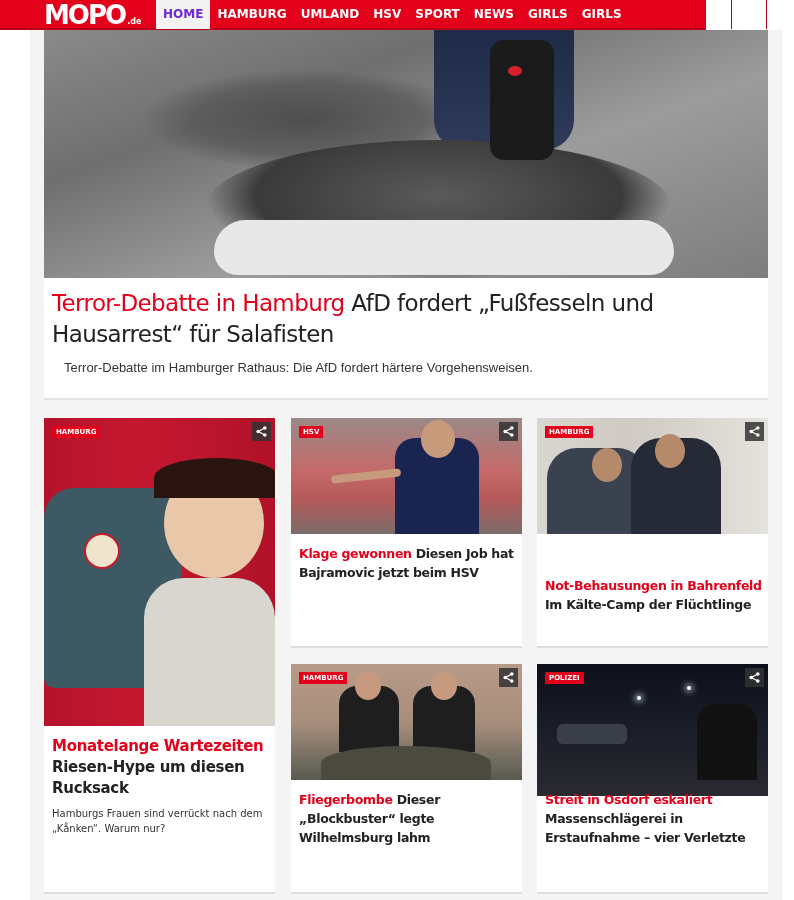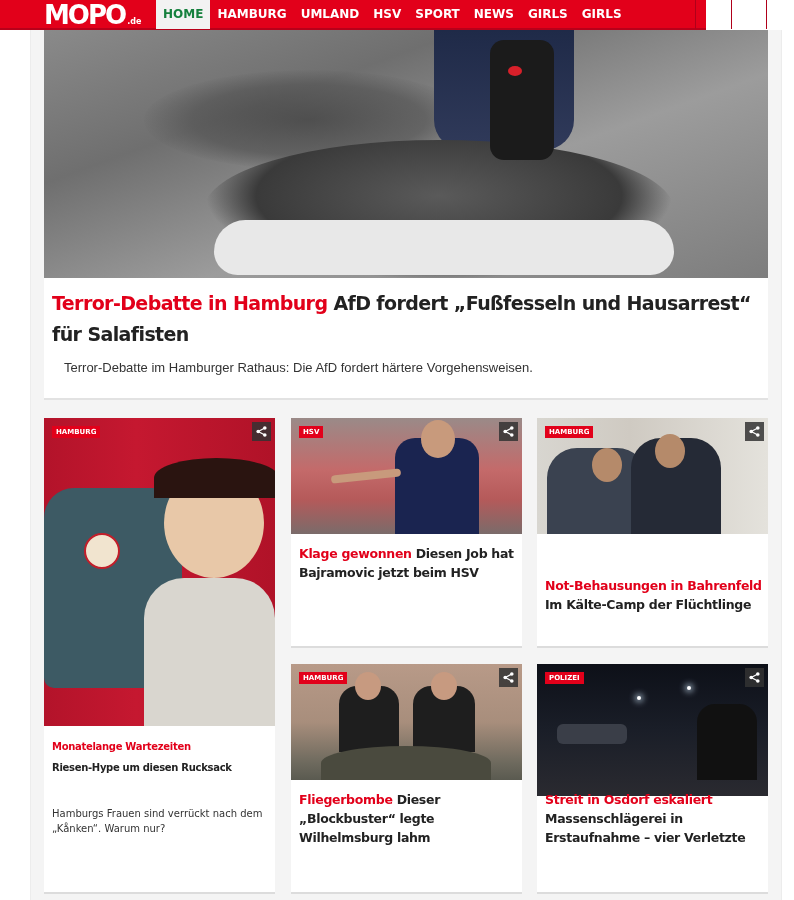--- a/index.html
+++ b/index.html
@@ -2,32 +2,32 @@
 <html><head>
 <meta charset="utf-8">
 <style>
   * { box-sizing: border-box; margin: 0; padding: 0; }
   html, body { width: 794px; height: 900px; overflow: hidden; background: #ffffff; font-family: "Liberation Sans", sans-serif; }
   .topbar { position: absolute; left: 0; top: 0; width: 706px; height: 30px; background: #e2001a; border-bottom: 2px solid #b8001a; }
   .logo { position: absolute; left: 44px; top: 1px; height: 28px; color: #fff; font-weight: 900; font-size: 26px; letter-spacing: -2px; font-family: "DejaVu Sans", sans-serif; line-height: 28px; }
   .logo small { font-size: 8px; letter-spacing: 0; font-weight: 700; margin-left: 2px; }
   .nav { position: absolute; left: 156px; top: 0; height: 30px; display: flex; }
   .nav-item { height: 29px; line-height: 29px; padding: 0 7px; color: #fff; font-weight: 700; font-size: 12px; font-family: "DejaVu Sans", sans-serif; letter-spacing: 0; cursor: pointer; }
-  .nav-item.active { background: #f2f2f2; color: #15803d; }
+  .nav-item.active { background: #f2f2f2; color: #6d28d9; }
   .icon-btn { position: absolute; top: 0; width: 36px; height: 29px; border-left: 1px solid #b0001a; display: flex; align-items: center; justify-content: center; }
   .page { position: absolute; left: 30px; top: 30px; width: 752px; height: 870px; background: #f4f4f4; border-left: 1px solid #ececec; border-right: 1px solid #ececec; }
   .hero { position: absolute; left: 44px; top: 30px; width: 724px; height: 370px; background: #fff; border-bottom: 2px solid #e2e2e2; }
   .hero-img { width: 724px; height: 248px; background: linear-gradient(160deg, #8a8a8a 0%, #6f6f6f 30%, #9c9c9c 60%, #7d7d7d 100%); position: relative; overflow: hidden; }
   .shoe { position: absolute; left: 160px; top: 110px; width: 470px; height: 140px; background: radial-gradient(ellipse at 50% 40%, #5a5a5a 0%, #3a3a3a 55%, transparent 70%); border-radius: 50%; }
   .shoe-sole { position: absolute; left: 170px; top: 190px; width: 460px; height: 55px; background: #e8e8e8; border-radius: 40px 40px 30px 30px; }
   .shoe-bg { position: absolute; left: 100px; top: 40px; width: 330px; height: 100px; background: radial-gradient(ellipse, #3d3d3d 0%, #555 50%, transparent 72%); border-radius: 50%; opacity: .7; }
   .ankle { position: absolute; left: 390px; top: 0; width: 140px; height: 120px; background: linear-gradient(180deg, #1f2a48, #303a5a); border-radius: 0 0 30px 30px; }
   .tracker { position: absolute; left: 446px; top: 10px; width: 64px; height: 120px; background: #1b1b1b; border-radius: 14px; }
   .tracker-dot { position: absolute; left: 464px; top: 36px; width: 14px; height: 10px; background: #d8202a; border-radius: 50%; }
-  .hero-title { position: absolute; left: 8px; top: 258px; width: 700px; font-size: 19px; font-weight: 700; line-height: 31px; color: #222; font-family: "DejaVu Sans", sans-serif; letter-spacing: -0.6px; }
+  .hero-title { position: absolute; left: 8px; top: 258px; width: 700px; font-size: 23px; font-weight: 400; line-height: 31px; color: #222; font-family: "DejaVu Sans", sans-serif; letter-spacing: -0.6px; }
   .hero-title .kicker { color: #e2001a; }
   .hero-teaser { position: absolute; left: 8px; top: 330px; font-size: 13px; color: #333; font-family: "Liberation Sans", sans-serif; margin-left: 12px; }
   .card { position: absolute; background: #fff; border-bottom: 2px solid #dcdcdc; }
   .card-img { position: absolute; left: 0; top: 0; width: 100%; overflow: hidden; }
   .badge { position: absolute; left: 8px; top: 8px; background: #e2001a; color: #fff; font-size: 7px; font-weight: 700; padding: 2px 4px; text-transform: uppercase; font-family: "DejaVu Sans", sans-serif; }
   .share { position: absolute; right: 4px; top: 4px; width: 19px; height: 19px; background: rgba(50,50,50,.85); display: flex; align-items: center; justify-content: center; cursor: pointer; }
   .card-title { position: absolute; left: 8px; font-weight: 700; color: #222; font-family: "DejaVu Sans", sans-serif; letter-spacing: -0.3px; }
   .card-title .kicker { color: #e2001a; }
   .card-teaser { position: absolute; left: 8px; font-size: 10px; color: #333; line-height: 15px; font-family: "DejaVu Sans", sans-serif; }
 </style>
@@ -91,21 +91,21 @@
     <div class="share">
       <svg width="11" height="11" viewBox="0 0 11 11">
           <circle cx="2.2" cy="5.5" r="1.8" fill="#fff"></circle>
           <circle cx="8.8" cy="2" r="1.8" fill="#fff"></circle>
           <circle cx="8.8" cy="9" r="1.8" fill="#fff"></circle>
           <line x1="2.2" y1="5.5" x2="8.8" y2="2" stroke="#fff" stroke-width="1.2"></line>
           <line x1="2.2" y1="5.5" x2="8.8" y2="9" stroke="#fff" stroke-width="1.2"></line>
         </svg>
     </div>
   </div>
-  <div class="card-title" style="top:318px; width:220px; font-size:10px; line-height:21px;">
+  <div class="card-title" style="top:318px; width:220px; font-size:15px; line-height:21px;">
     <span class="kicker">Monatelange Wartezeiten</span><br>
     <span>Riesen-Hype um diesen Rucksack</span>
   </div>
   <div class="card-teaser" style="top:388px; width:215px;">Hamburgs Frauen sind verrückt nach dem „Kånken“. Warum nur?</div>
 </div>
 
 <div class="card" style="left:291px; top:418px; width:231px; height:230px;">
   <div class="card-img" style="height:116px; background: linear-gradient(180deg, #9a8a88 0%, #c46a6a 45%, #b55a5a 70%, #7a6b6a 100%);">
     <div style="position:absolute; left:104px; top:20px; width:84px; height:96px; background:#1a2450; border-radius:20px 20px 0 0;"></div>
     <div style="position:absolute; left:130px; top:2px; width:34px; height:38px; background:#c89a7c; border-radius:50%;"></div>

